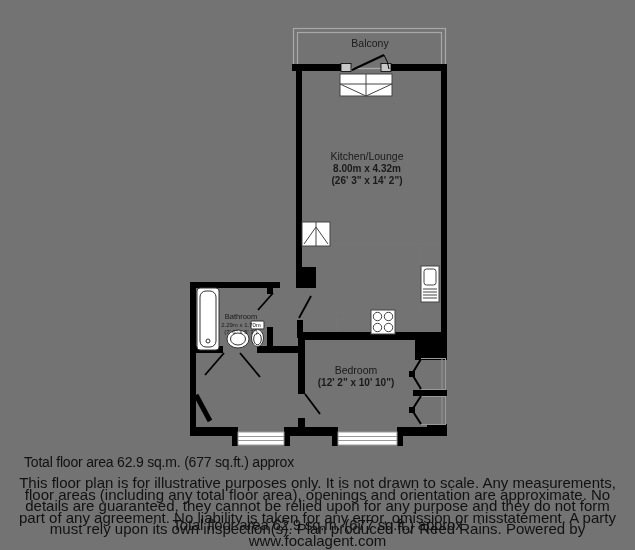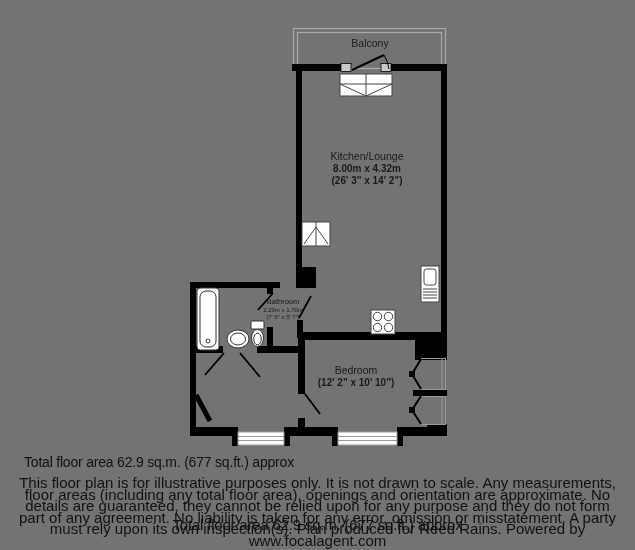--- a/index.html
+++ b/index.html
@@ -167,21 +167,21 @@
   </svg>
 
   <div class="room-label balcony-name" style="left:330px;top:37px;width:80px;">Balcony</div>
 
   <div class="room-label" style="left:297px;top:150px;width:140px;">
     <div class="room-name">Kitchen/Lounge</div>
     <div class="room-dim">8.00m x 4.32m</div>
     <div class="room-dim">(26' 3" x 14' 2")</div>
   </div>
 
-  <div class="room-label" style="left:215px;top:298px;width:52px;padding-left:42px;">
+  <div class="room-label" style="left:215px;top:313px;width:52px;">
     <div class="bath-name">Bathroom</div>
     <div class="bath-dim">2.29m x 1.70m</div>
     <div class="bath-dim">(7' 6" x 5' 7")</div>
   </div>
 
   <div class="room-label" style="left:296px;top:364px;width:120px;">
     <div class="room-name">Bedroom</div>
     <div class="room-dim">(12' 2" x 10' 10")</div>
   </div>
 

